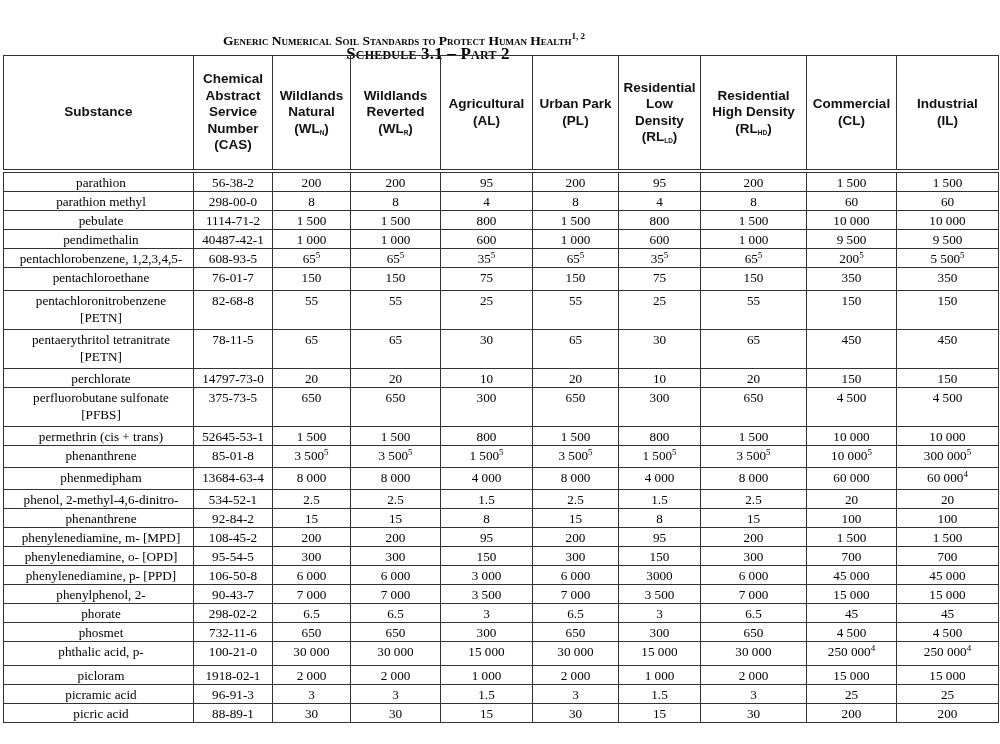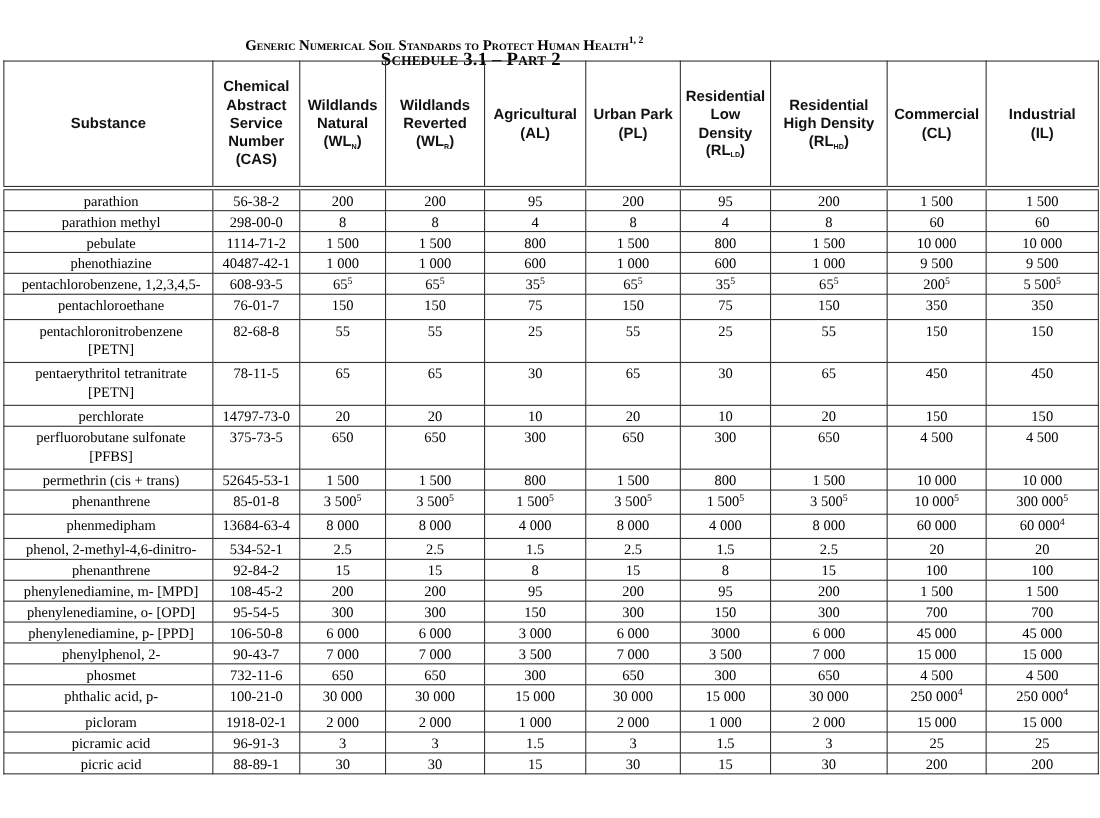--- a/index.html
+++ b/index.html
@@ -100,21 +100,21 @@
         <td><span>1 500</span></td>
         <td><span>1 500</span></td>
         <td><span>800</span></td>
         <td><span>1 500</span></td>
         <td><span>800</span></td>
         <td><span>1 500</span></td>
         <td><span>10 000</span></td>
         <td><span>10 000</span></td>
       </tr>
       <tr>
-        <td class="sub"><span>phenothiazine</span></td>
+        <td class="sub"><span>pendimethalin</span></td>
         <td>40487-42-1</td>
         <td><span>1 000</span></td>
         <td><span>1 000</span></td>
         <td><span>600</span></td>
         <td><span>1 000</span></td>
         <td><span>600</span></td>
         <td><span>1 000</span></td>
         <td><span>9 500</span></td>
         <td><span>9 500</span></td>
       </tr>
@@ -292,20 +292,32 @@
         <td><span>7 000</span></td>
         <td><span>7 000</span></td>
         <td><span>3 500</span></td>
         <td><span>7 000</span></td>
         <td><span>3 500</span></td>
         <td><span>7 000</span></td>
         <td><span>15 000</span></td>
         <td><span>15 000</span></td>
       </tr>
       <tr>
+        <td class="sub"><span>phorate</span></td>
+        <td>298-02-2</td>
+        <td><span>6.5</span></td>
+        <td><span>6.5</span></td>
+        <td><span>3</span></td>
+        <td><span>6.5</span></td>
+        <td><span>3</span></td>
+        <td><span>6.5</span></td>
+        <td><span>45</span></td>
+        <td><span>45</span></td>
+      </tr>
+      <tr>
         <td class="sub"><span>phosmet</span></td>
         <td>732-11-6</td>
         <td><span>650</span></td>
         <td><span>650</span></td>
         <td><span>300</span></td>
         <td><span>650</span></td>
         <td><span>300</span></td>
         <td><span>650</span></td>
         <td><span>4 500</span></td>
         <td><span>4 500</span></td>

